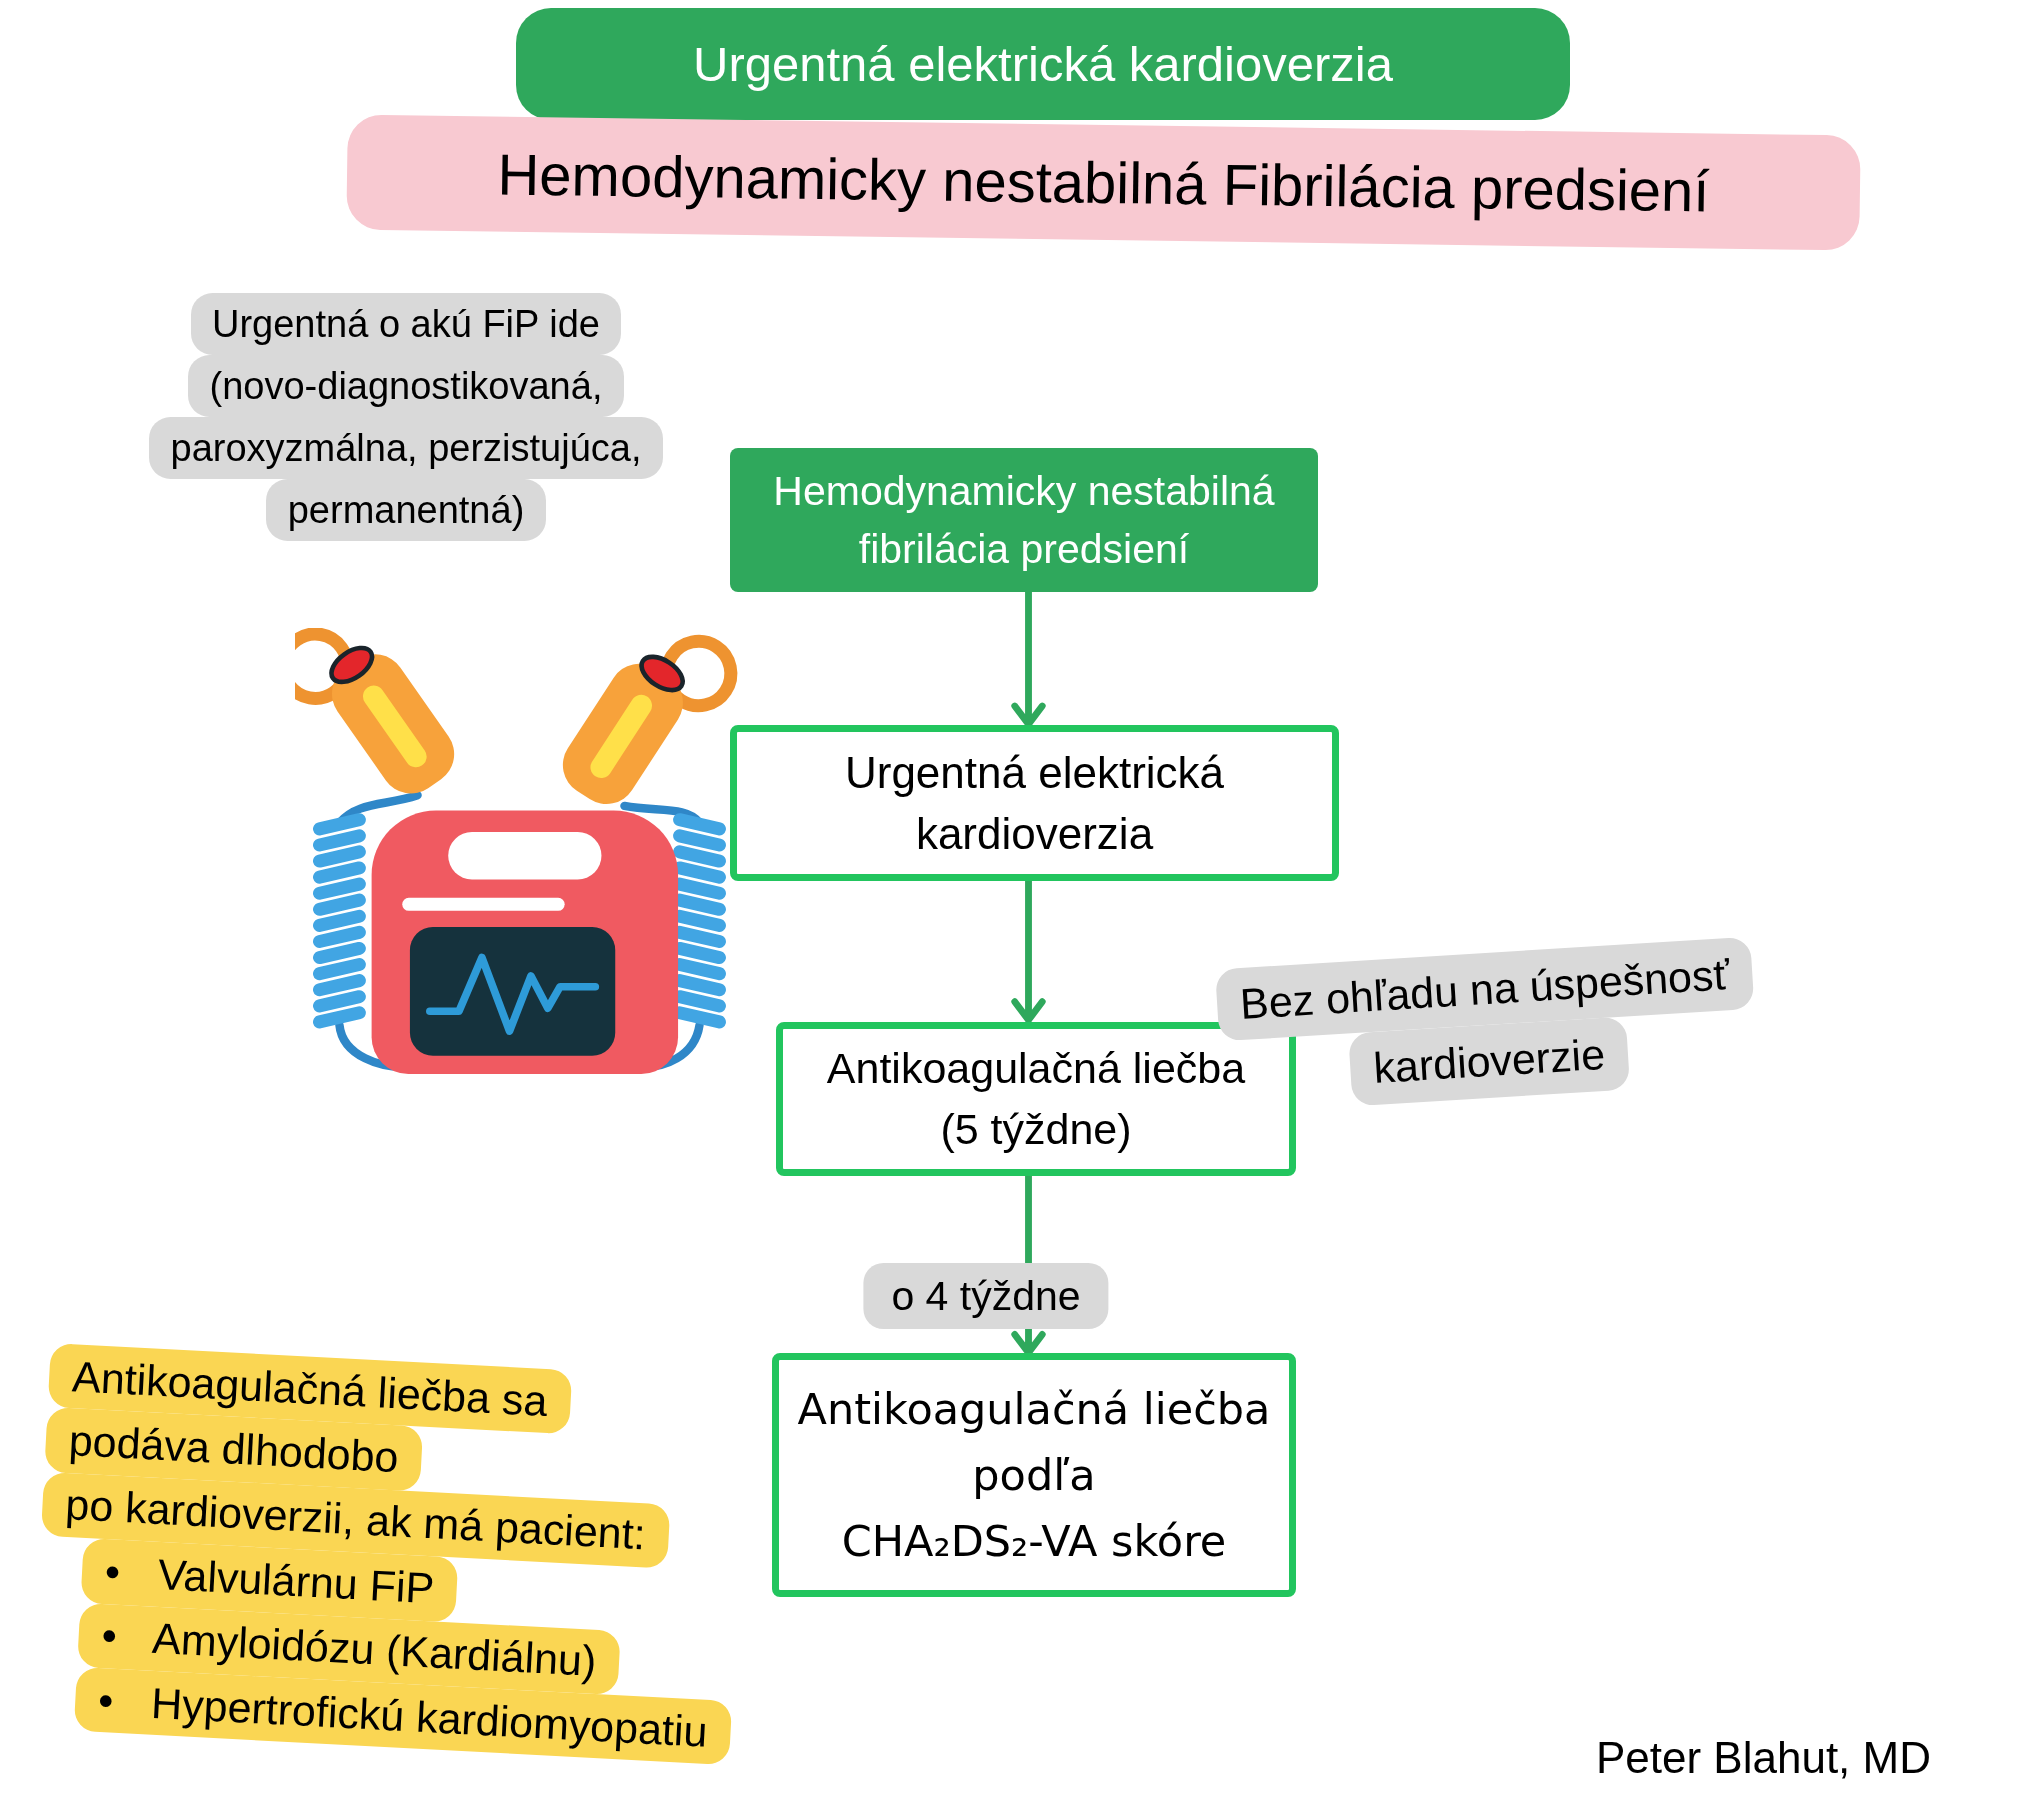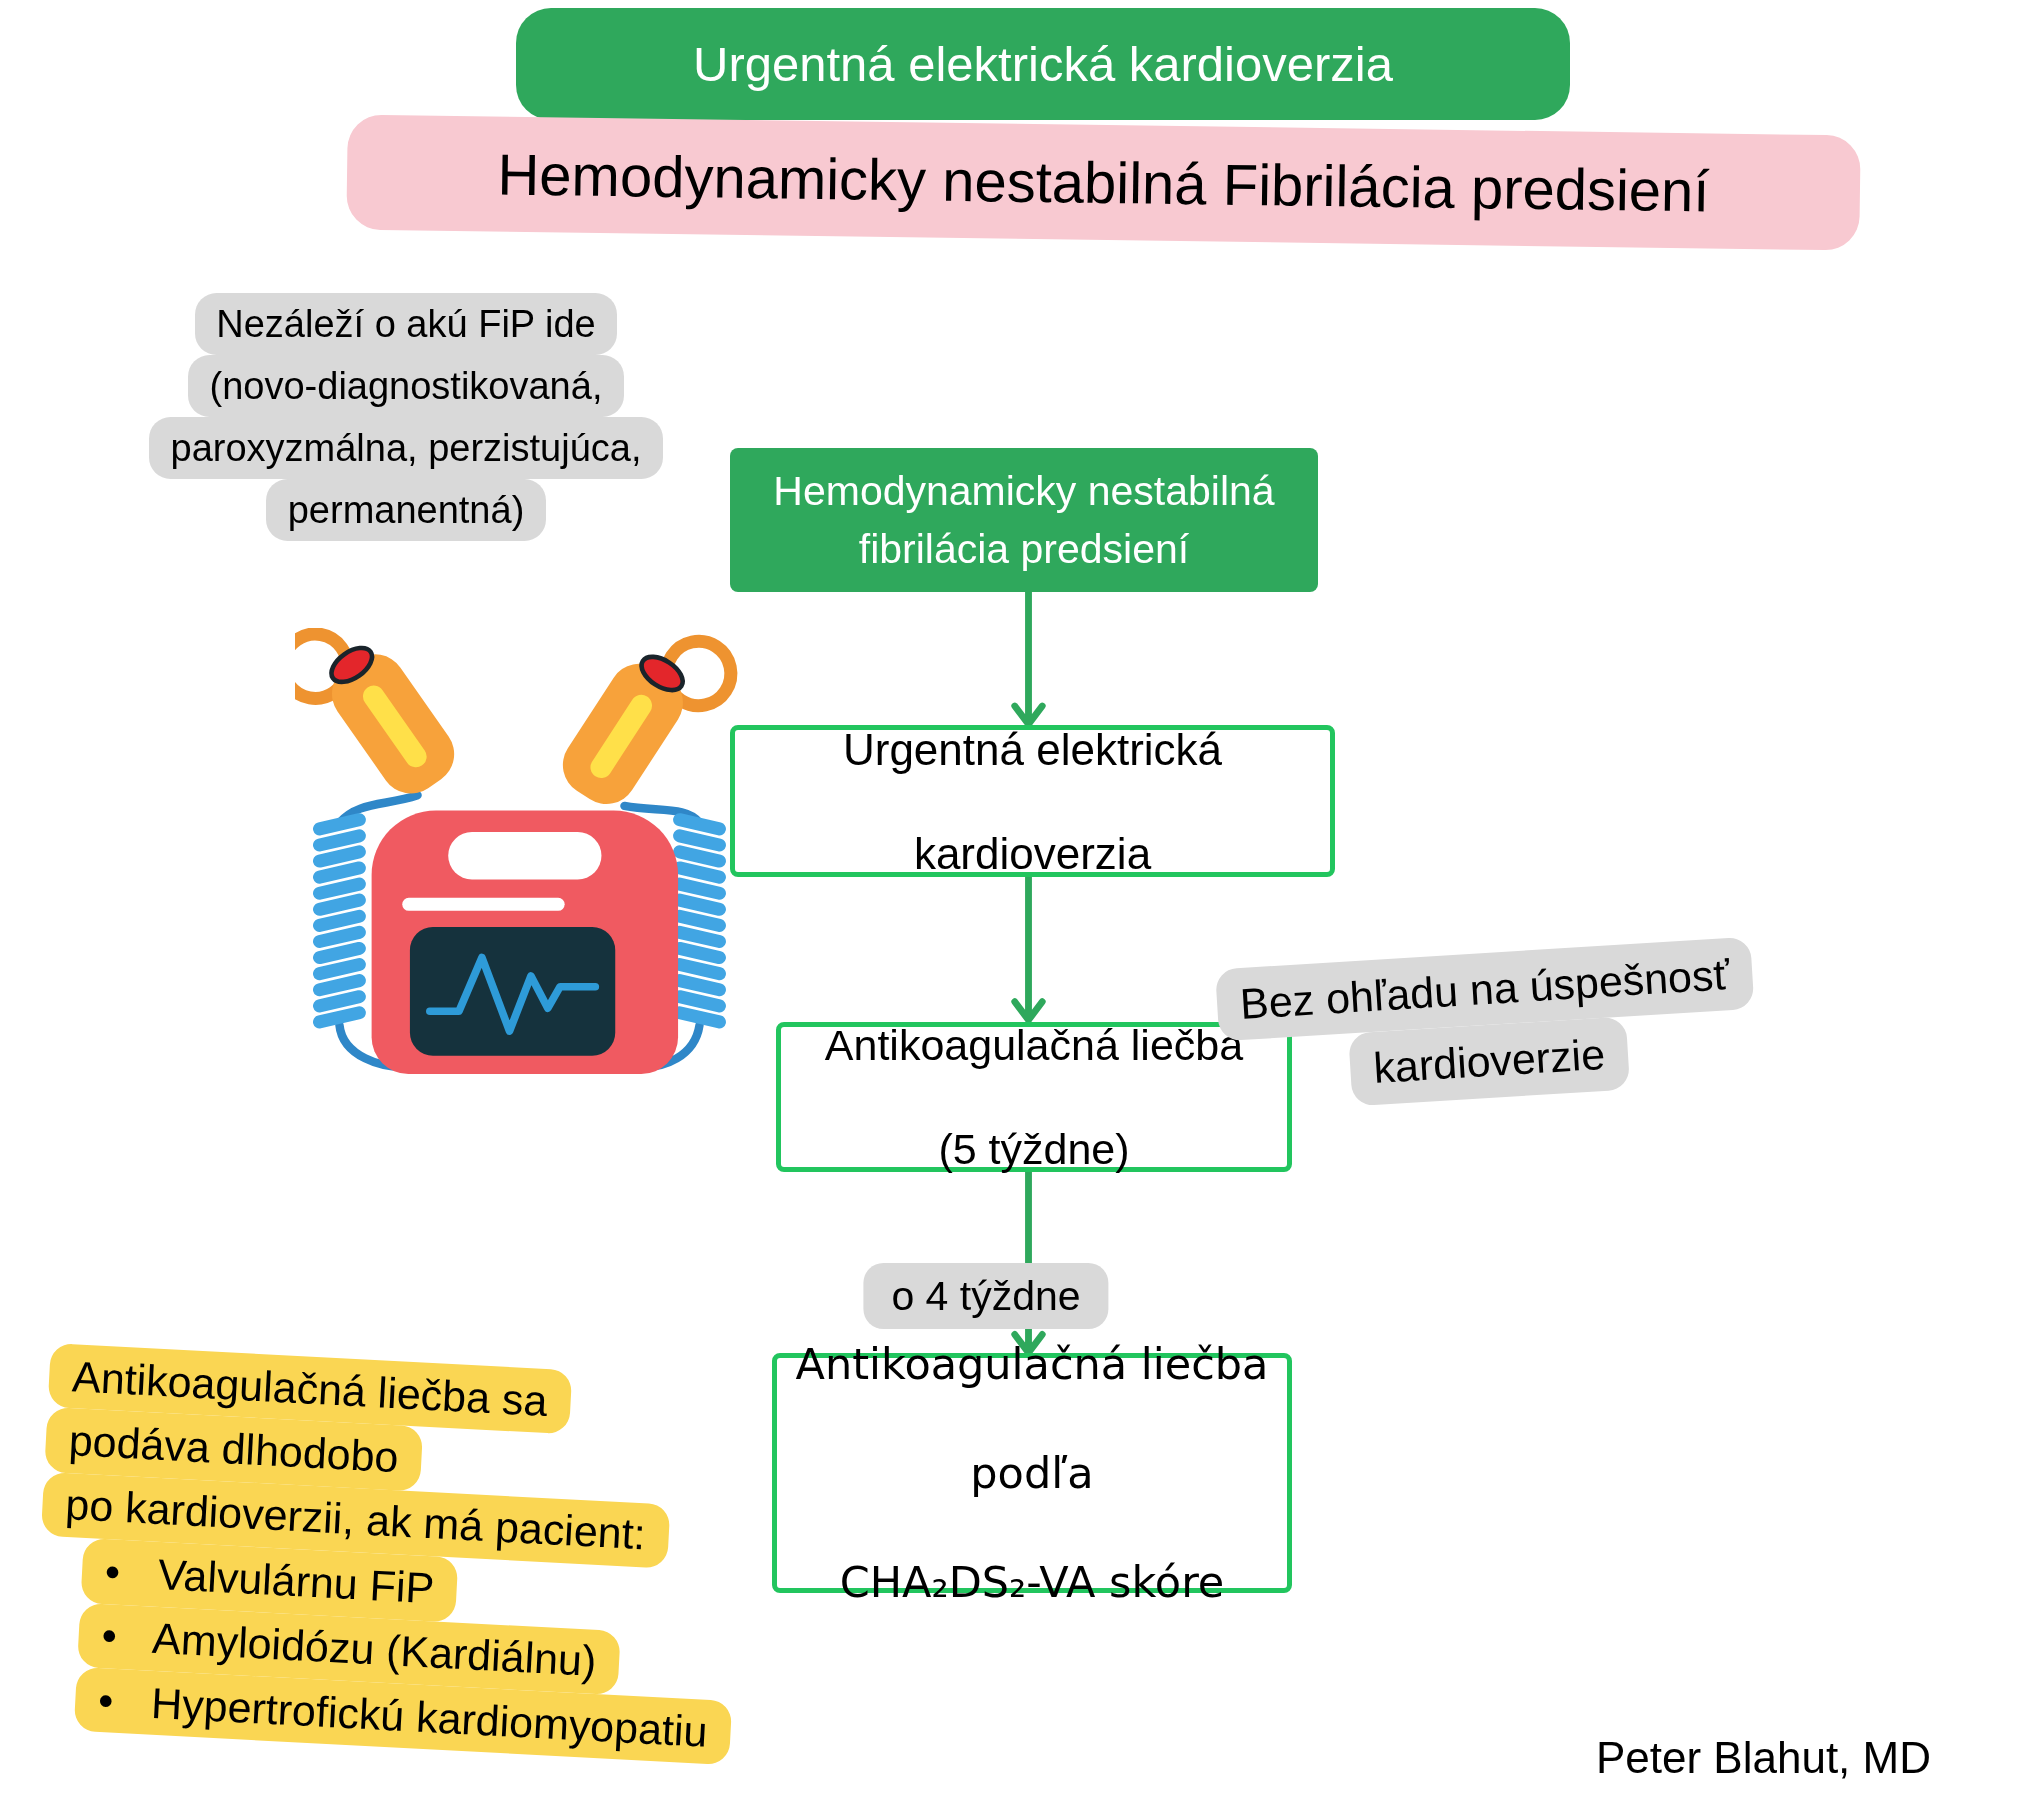--- a/index.html
+++ b/index.html
@@ -39,21 +39,21 @@
     padding:9.2px 28px; white-space:nowrap;
   }
   
   .fbox{
     position:absolute; display:flex; flex-direction:column; justify-content:center; align-items:center;
     text-align:center; border-radius:8px; background:#fff;
   }
   .fbox .bline{white-space:nowrap;}
   .fbox.start{left:730px; top:448px; width:588px; height:144px; background:#2fa85c; color:#fff; font-size:41px;}
   .fbox.start .bline{line-height:58px;}
-  .fbox.outline{border:5px solid #22c55e;gap:43px;}
+  .fbox.outline{border:7px solid #22c55e;}
   .fbox.step1{left:730px; top:725px; width:595px; height:142px; font-size:44px;}
   .fbox.step1 .bline{line-height:61px;}
   .fbox.step2{left:776px; top:1022px; width:506px; height:140px; font-size:43px;}
   .fbox.step2 .bline{line-height:61px;}
   .fbox.step3{left:772px; top:1353px; width:510px; height:230px; font-size:43px;}
   .fbox.step3 .bline{line-height:66px; font-family:"DejaVu Sans","Liberation Sans",sans-serif;}
   
   .arrow{position:absolute; left:998px;}
   .arrow svg{display:block;}
   .arrow path{stroke:#2fa85c; stroke-width:9; fill:none; stroke-linecap:round; stroke-linejoin:round;}
@@ -68,21 +68,21 @@
 <div class="canvas">
 
   <div class="banner title">
     <span>Urgentná elektrická kardioverzia</span>
   </div>
   <div class="banner subtitle">
     <span>Hemodynamicky nestabilná Fibrilácia predsiení</span>
   </div>
 
   <div class="blob center note-gray small-note blob-fip">
-    <span class="line">Nezáleží o akú FiP ide</span>
+    <span class="line">Urgentná o akú FiP ide</span>
     <span class="line">(novo-diagnostikovaná,</span>
     <span class="line">paroxyzmálna, perzistujúca,</span>
     <span class="line">permanentná)</span>
   </div>
 
 
   <svg class="defib" viewBox="0 0 620 600" aria-hidden="true">
 
     <path d="M160 218 C118 232 82 226 58 254" stroke="#2f87c8" stroke-width="11" fill="none" stroke-linecap="round"></path>
     <path d="M58 518 C62 558 112 576 152 572" stroke="#2f87c8" stroke-width="11" fill="none" stroke-linecap="round"></path>

